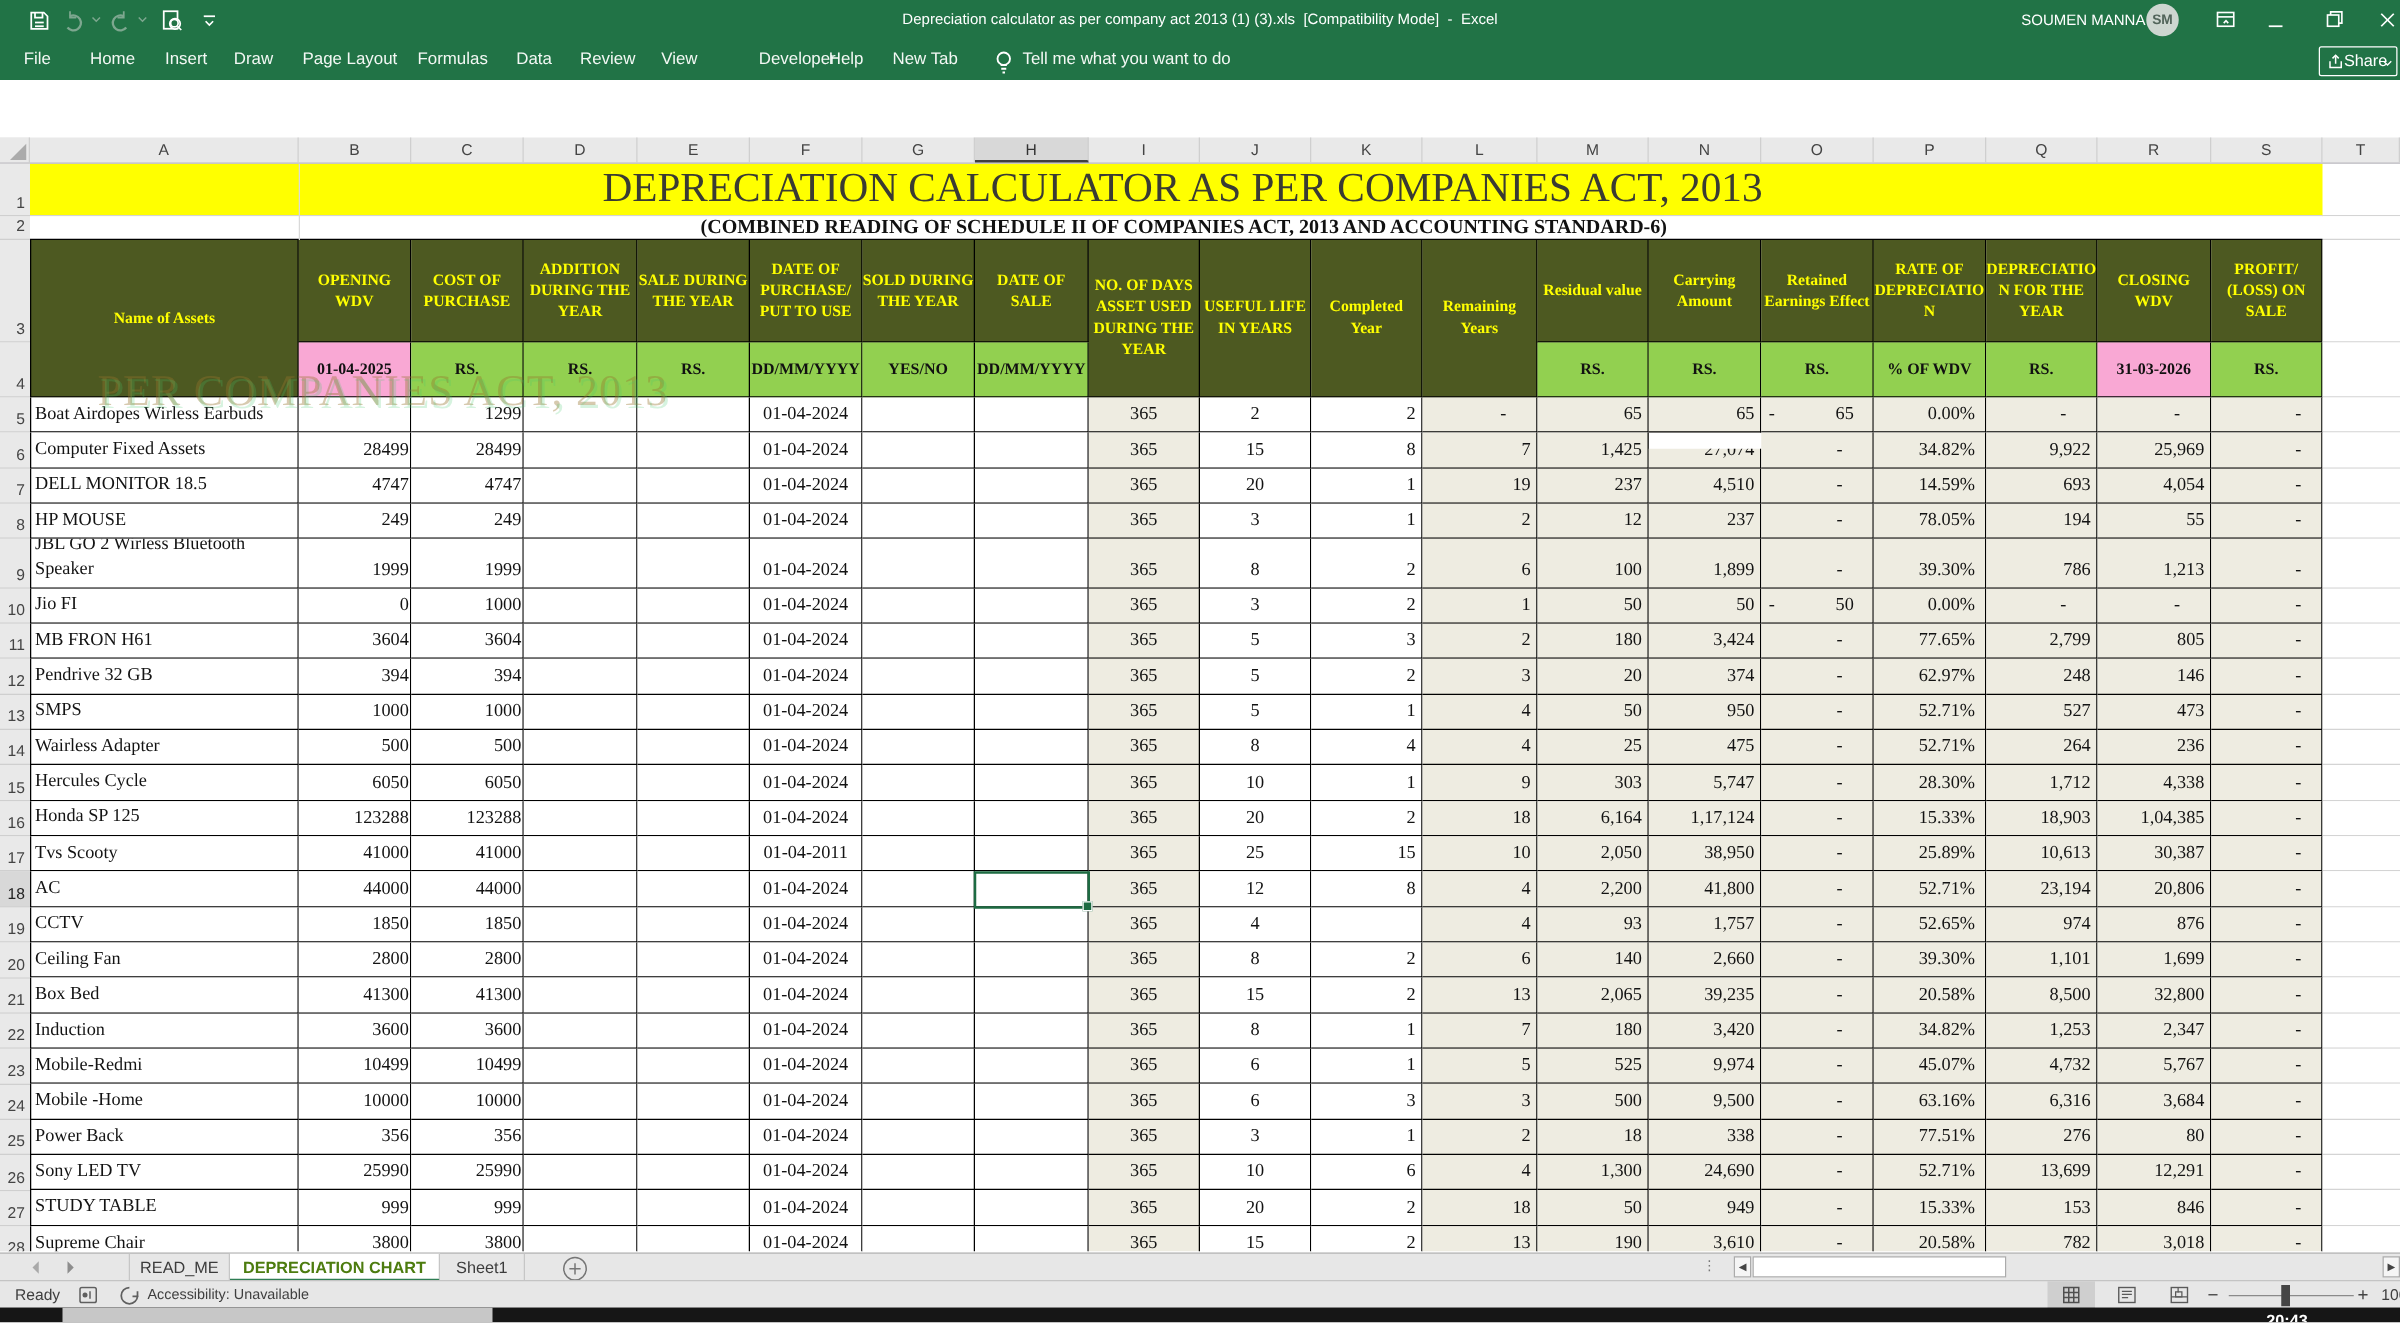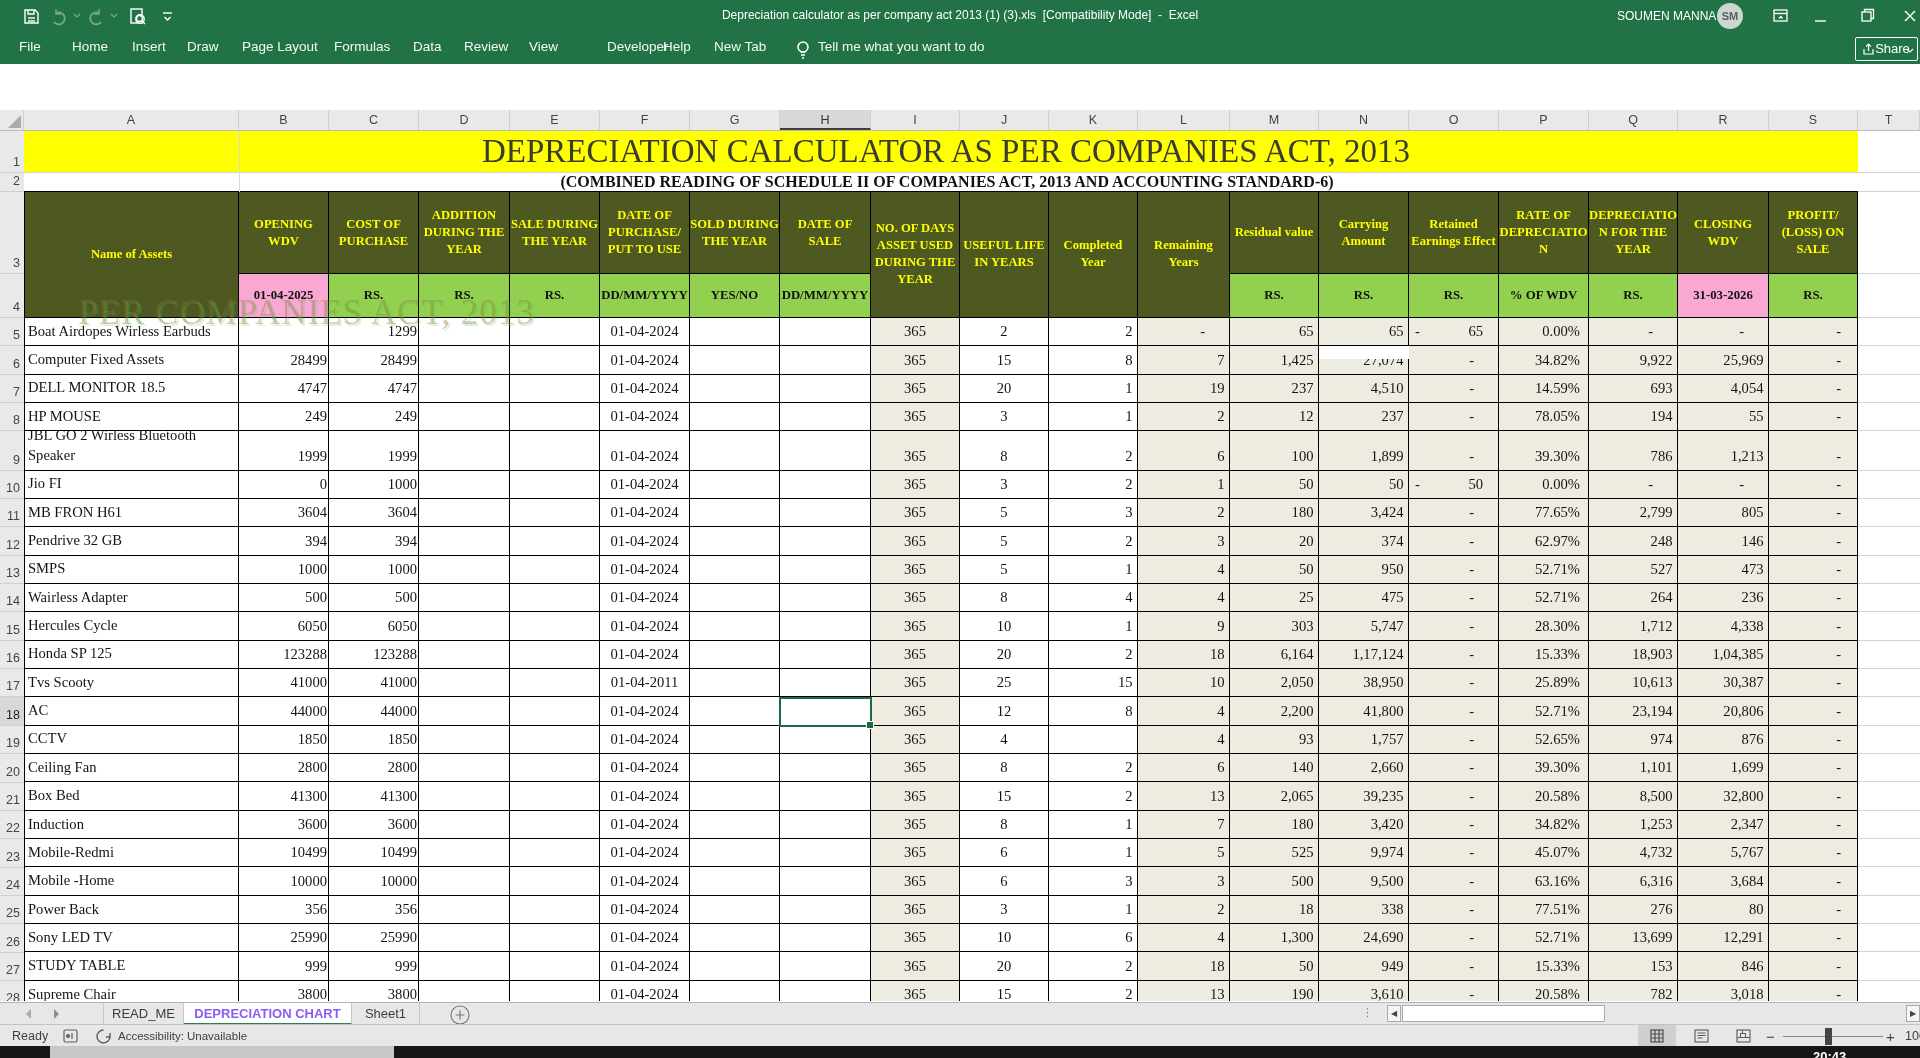--- a/index.html
+++ b/index.html
@@ -74,21 +74,21 @@
 
 
 .ghost, .ghost2 { position:absolute; font-family:"Liberation Serif",serif; font-size:35px; letter-spacing:1px; white-space:nowrap; z-index:5; }
 .ghost { left:78px; top:293px; color:rgba(150,115,45,0.38); }
 .ghost2 { left:80px; top:294.5px; color:rgba(70,200,110,0.22); }
 
 
 .tabbar { position:absolute; left:0; top:1001.5px; width:1920px; height:22.5px; background:#e7e7e7; border-top:1px solid #b5b5b5; }
 .stab { position:absolute; top:0; height:22.5px; font-size:13px; color:#3c3c3c; text-align:center; line-height:21px; border-right:1px solid #c6c6c6; }
 .stab.first { border-left:1px solid #c6c6c6; }
-.stab.active { background:#fff; color:#8b5cf6; font-weight:bold; border-bottom:2.6px solid #2e7d53; }
+.stab.active { background:#fff; color:#4d7c0f; font-weight:bold; border-bottom:2.6px solid #2e7d53; }
 .scrollthumb { position:absolute; left:1402px; top:2.5px; width:203px; height:17px; background:#fff; border:1px solid #ababab; }
 .scrollbtn { position:absolute; top:2.5px; width:14px; height:17px; background:#f5f5f5; border:1px solid #ababab; font-size:8px; color:#444; text-align:center; line-height:16px; }
 
 
 .sbar { position:absolute; left:0; top:1024px; width:1920px; height:22px; background:#e7e7e7; border-top:1px solid #c4c4c4; font-size:12.5px; color:#3f3f3f; }
 .viewsel { position:absolute; left:1638px; top:0; width:38px; height:22px; background:#cfcfcf; }
 
 
 .bstrip { position:absolute; left:0; top:1046px; width:1920px; height:12px; background:#161616; overflow:hidden; }
 .bstrip .lite { position:absolute; left:50px; top:0; width:344px; height:12px; background:#c7c7c7; }

